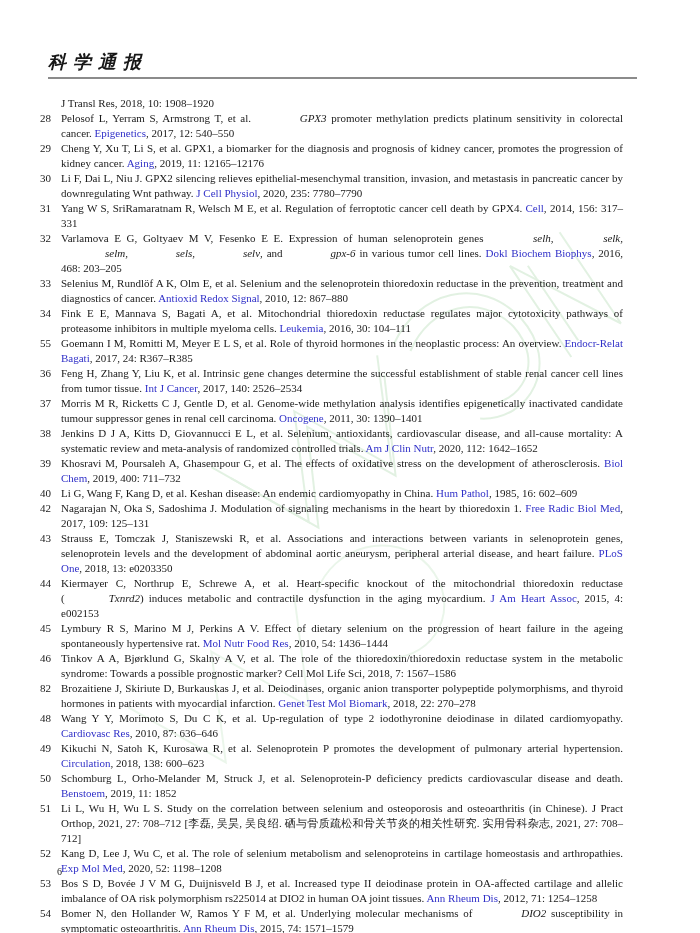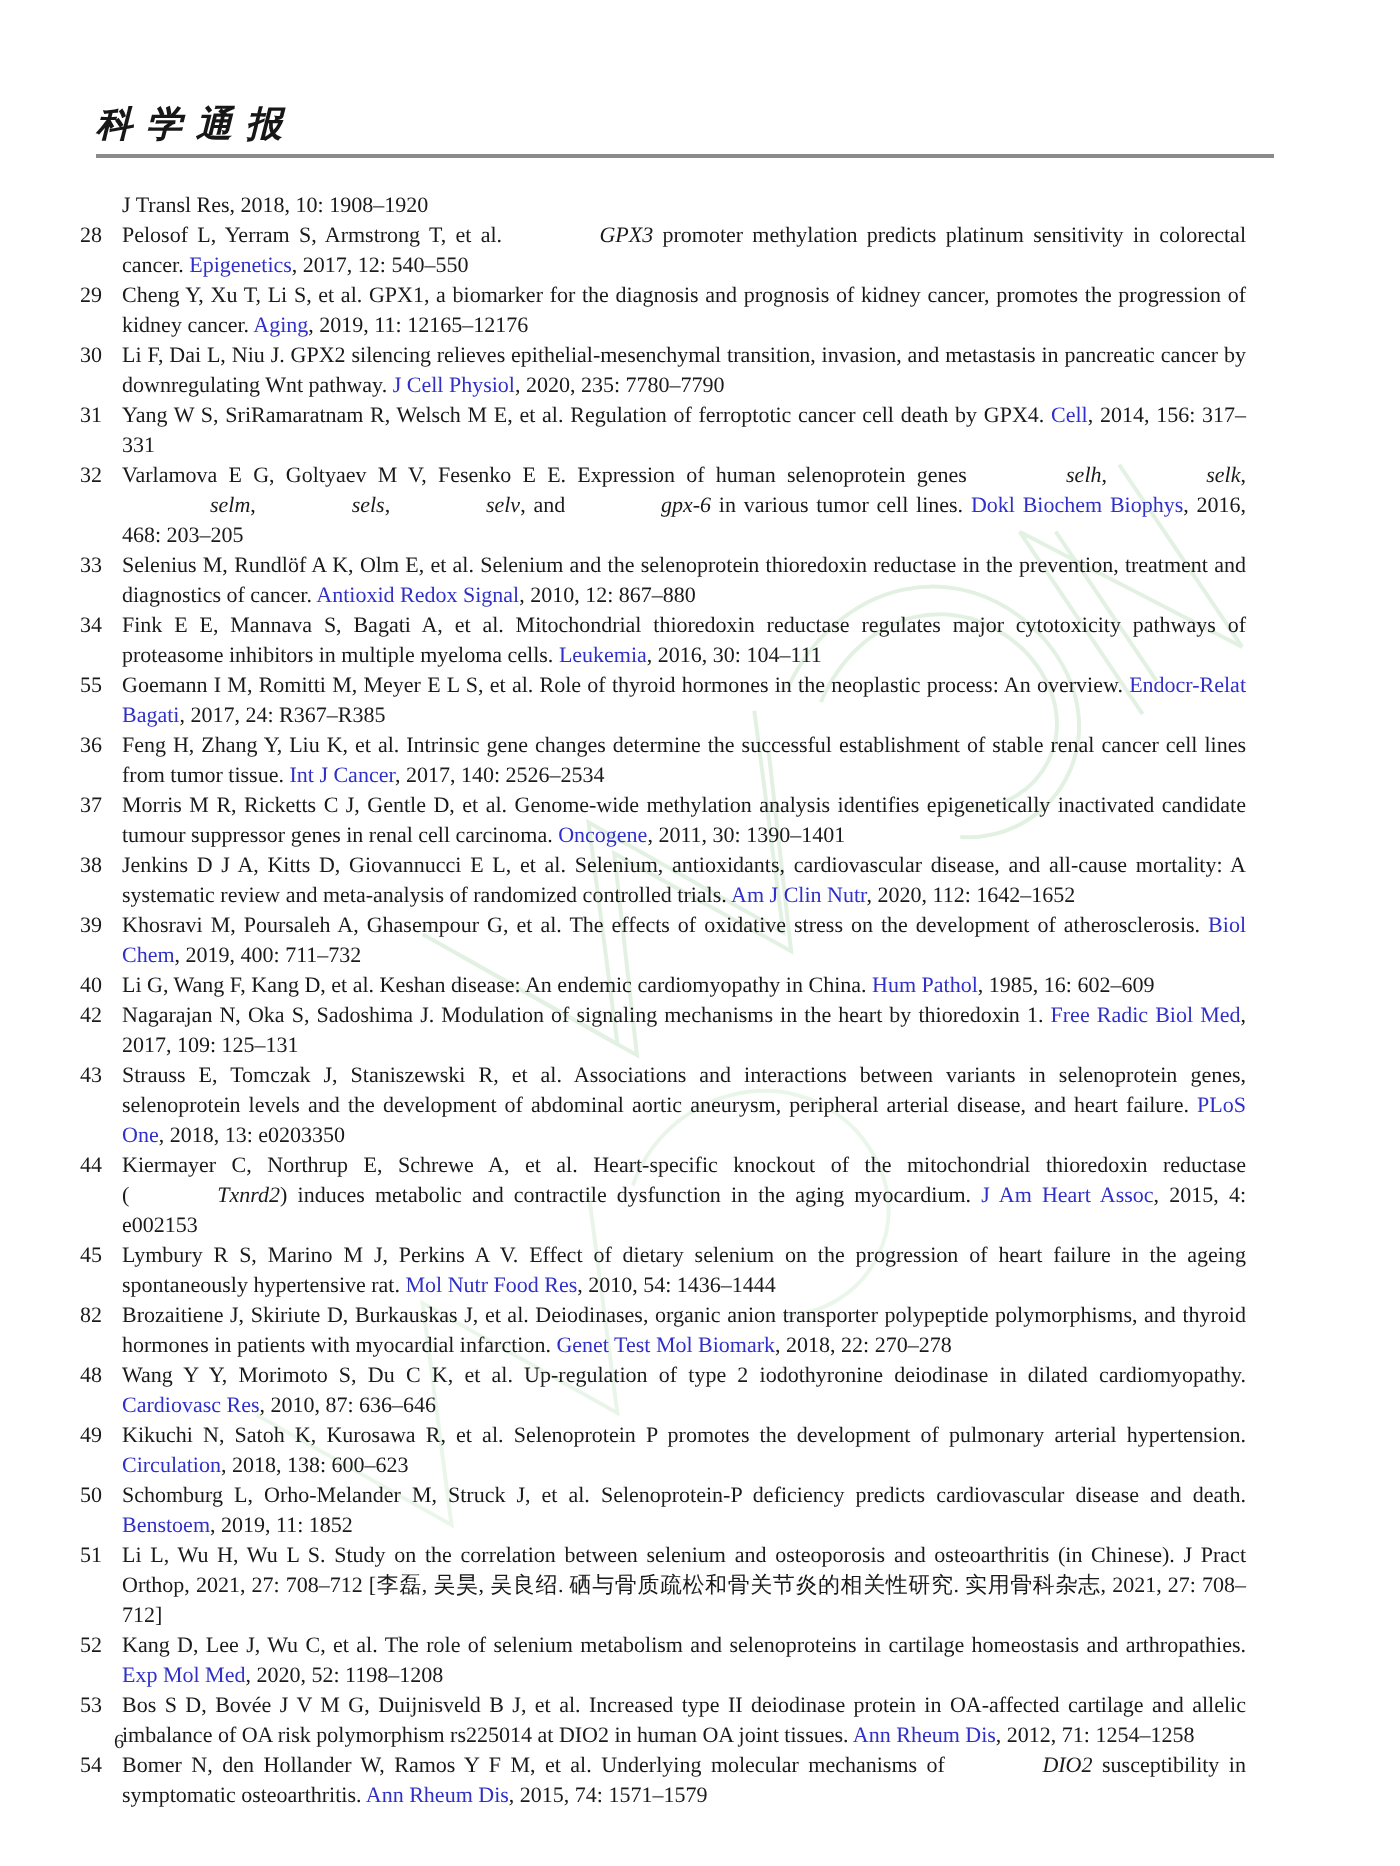--- a/index.html
+++ b/index.html
@@ -61,20 +61,21 @@
         <div class="ref"><span class="num">55</span><span>Goemann I M, Romitti M, Meyer E L S, et al. Role of thyroid hormones in the neoplastic process: An overview. </span><span class="jlink">Endocr-Relat Bagati</span><span>, 2017, 24: R367–R385</span></div>
         <div class="ref"><span class="num">36</span><span>Feng H, Zhang Y, Liu K, et al. Intrinsic gene changes determine the successful establishment of stable renal cancer cell lines from tumor tissue. </span><span class="jlink">Int J Cancer</span><span>, 2017, 140: 2526–2534</span></div>
         <div class="ref"><span class="num">37</span><span>Morris M R, Ricketts C J, Gentle D, et al. Genome-wide methylation analysis identifies epigenetically inactivated candidate tumour suppressor genes in renal cell carcinoma. </span><span class="jlink">Oncogene</span><span>, 2011, 30: 1390–1401</span></div>
         <div class="ref"><span class="num">38</span><span>Jenkins D J A, Kitts D, Giovannucci E L, et al. Selenium, antioxidants, cardiovascular disease, and all-cause mortality: A systematic review and meta-analysis of randomized controlled trials. </span><span class="jlink">Am J Clin Nutr</span><span>, 2020, 112: 1642–1652</span></div>
         <div class="ref"><span class="num">39</span><span>Khosravi M, Poursaleh A, Ghasempour G, et al. The effects of oxidative stress on the development of atherosclerosis. </span><span class="jlink">Biol Chem</span><span>, 2019, 400: 711–732</span></div>
         <div class="ref"><span class="num">40</span><span>Li G, Wang F, Kang D, et al. Keshan disease: An endemic cardiomyopathy in China. </span><span class="jlink">Hum Pathol</span><span>, 1985, 16: 602–609</span></div>
         <div class="ref"><span class="num">42</span><span>Nagarajan N, Oka S, Sadoshima J. Modulation of signaling mechanisms in the heart by thioredoxin 1. </span><span class="jlink">Free Radic Biol Med</span><span>, 2017, 109: 125–131</span></div>
         <div class="ref"><span class="num">43</span><span>Strauss E, Tomczak J, Staniszewski R, et al. Associations and interactions between variants in selenoprotein genes, selenoprotein levels and the development of abdominal aortic aneurysm, peripheral arterial disease, and heart failure. </span><span class="jlink">PLoS One</span><span>, 2018, 13: e0203350</span></div>
         <div class="ref"><span class="num">44</span><span>Kiermayer C, Northrup E, Schrewe A, et al. Heart-specific knockout of the mitochondrial thioredoxin reductase (</span><i>Txnrd2</i><span>) induces metabolic and contractile dysfunction in the aging myocardium. </span><span class="jlink">J Am Heart Assoc</span><span>, 2015, 4: e002153</span></div>
         <div class="ref"><span class="num">45</span><span>Lymbury R S, Marino M J, Perkins A V. Effect of dietary selenium on the progression of heart failure in the ageing spontaneously hypertensive rat. </span><span class="jlink">Mol Nutr Food Res</span><span>, 2010, 54: 1436–1444</span></div>
+        <div class="ref"><span class="num">46</span><span>Tinkov A A, Bjørklund G, Skalny A V, et al. The role of the thioredoxin/thioredoxin reductase system in the metabolic syndrome: Towards a possible prognostic marker? Cell Mol Life Sci, 2018, 7: 1567–1586</span></div>
         <div class="ref"><span class="num">82</span><span>Brozaitiene J, Skiriute D, Burkauskas J, et al. Deiodinases, organic anion transporter polypeptide polymorphisms, and thyroid hormones in patients with myocardial infarction. </span><span class="jlink">Genet Test Mol Biomark</span><span>, 2018, 22: 270–278</span></div>
         <div class="ref"><span class="num">48</span><span>Wang Y Y, Morimoto S, Du C K, et al. Up-regulation of type 2 iodothyronine deiodinase in dilated cardiomyopathy. </span><span class="jlink">Cardiovasc Res</span><span>, 2010, 87: 636–646</span></div>
         <div class="ref"><span class="num">49</span><span>Kikuchi N, Satoh K, Kurosawa R, et al. Selenoprotein P promotes the development of pulmonary arterial hypertension. </span><span class="jlink">Circulation</span><span>, 2018, 138: 600–623</span></div>
         <div class="ref"><span class="num">50</span><span>Schomburg L, Orho-Melander M, Struck J, et al. Selenoprotein-P deficiency predicts cardiovascular disease and death. </span><span class="jlink">Benstoem</span><span>, 2019, 11: 1852</span></div>
         <div class="ref"><span class="num">51</span><span>Li L, Wu H, Wu L S. Study on the correlation between selenium and osteoporosis and osteoarthritis (in Chinese). J Pract Orthop, 2021, 27: 708–712 [李磊, 吴昊, 吴良绍. 硒与骨质疏松和骨关节炎的相关性研究. 实用骨科杂志, 2021, 27: 708–712]</span></div>
         <div class="ref"><span class="num">52</span><span>Kang D, Lee J, Wu C, et al. The role of selenium metabolism and selenoproteins in cartilage homeostasis and arthropathies. </span><span class="jlink">Exp Mol Med</span><span>, 2020, 52: 1198–1208</span></div>
         <div class="ref"><span class="num">53</span><span>Bos S D, Bovée J V M G, Duijnisveld B J, et al. Increased type II deiodinase protein in OA-affected cartilage and allelic imbalance of OA risk polymorphism rs225014 at DIO2 in human OA joint tissues. </span><span class="jlink">Ann Rheum Dis</span><span>, 2012, 71: 1254–1258</span></div>
         <div class="ref"><span class="num">54</span><span>Bomer N, den Hollander W, Ramos Y F M, et al. Underlying molecular mechanisms of </span><i>DIO2</i><span> susceptibility in symptomatic osteoarthritis. </span><span class="jlink">Ann Rheum Dis</span><span>, 2015, 74: 1571–1579</span></div>
       </div>
   </div>

